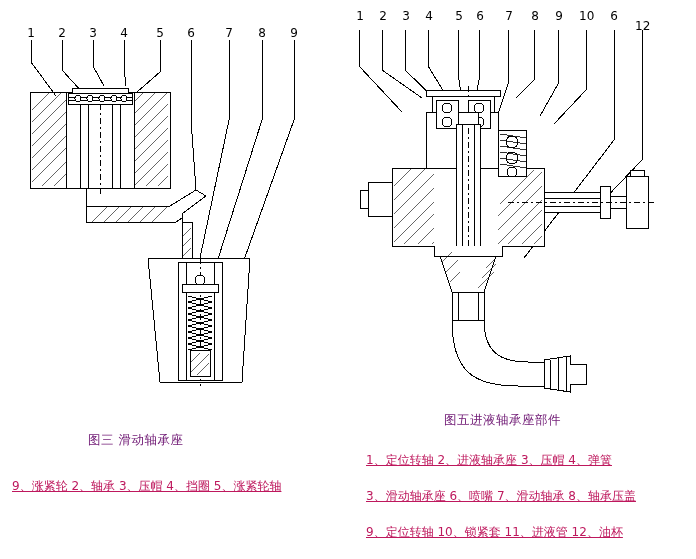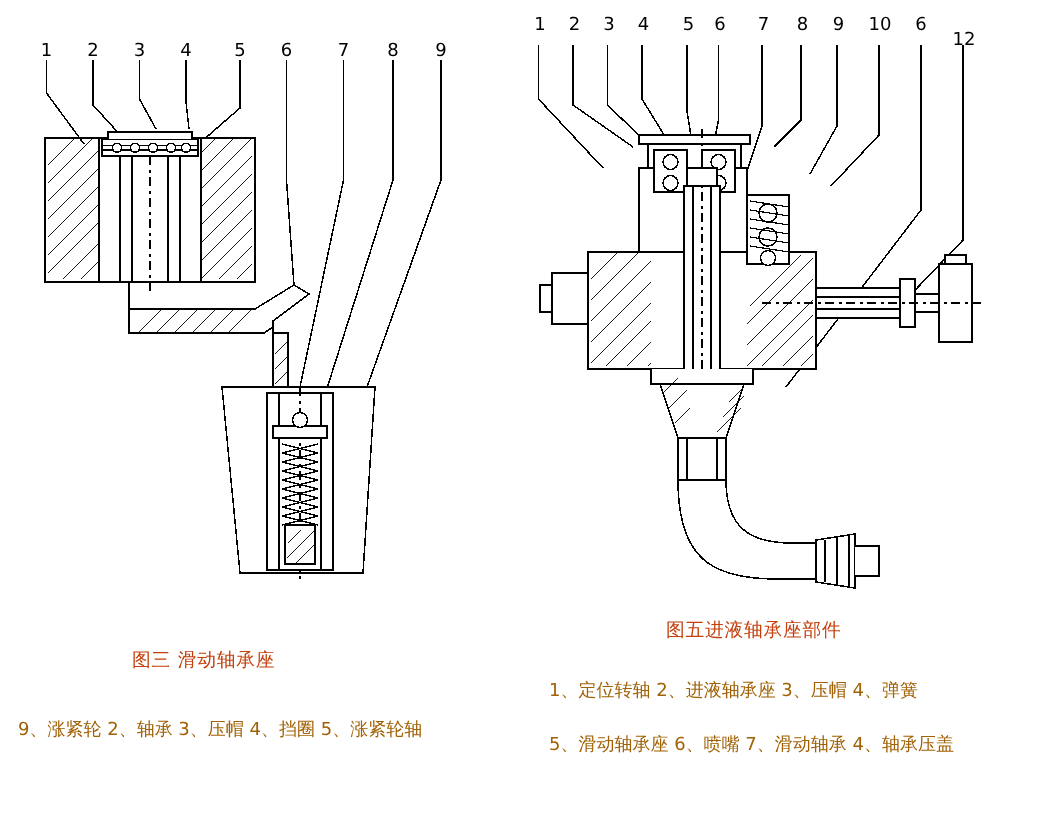--- a/index.html
+++ b/index.html
@@ -41,33 +41,34 @@
     font-family: "DejaVu Sans", "Liberation Sans", sans-serif;
     color: #000;
     text-align: center;
     width: 14px;
   }
 
   .caption {
     position: absolute;
     font-size: 12px;
     line-height: 16px;
-    color: #c2410c;
+    color: #701a75;
     white-space: nowrap;
   }
   .caption-title {
     font-size: 12.5px;
     letter-spacing: 0.5px;
   }
   .legend-line {
     position: absolute;
     font-size: 12px;
     line-height: 16px;
-    color: #a16207;
+    color: #be185d;
     white-space: nowrap;
+    text-decoration: underline;
   }
 </style>
 </head>
 <body>
 
 <div id="page">
 
   <div class="panel" id="panel-left">
 
     <svg class="svg-layer" width="348" height="440" viewBox="0 0 348 440">
@@ -294,16 +295,17 @@
     <div class="leader-num" style="left:154px; top:10px;">7</div>
     <div class="leader-num" style="left:180px; top:10px;">8</div>
     <div class="leader-num" style="left:204px; top:10px;">9</div>
     <div class="leader-num" style="left:231px; top:10px;">10</div>
     <div class="leader-num" style="left:259px; top:10px;">6</div>
     <div class="leader-num" style="left:287px; top:20px;">12</div>
 
     <div class="caption caption-title" style="left:96px; top:412px;">图五进液轴承座部件</div>
 
     <div class="legend-line" style="left:18px; top:452px;">1、定位转轴 2、进液轴承座 3、压帽 4、弹簧</div>
-    <div class="legend-line" style="left:18px; top:488px;">5、滑动轴承座 6、喷嘴 7、滑动轴承 4、轴承压盖</div>
+    <div class="legend-line" style="left:18px; top:488px;">3、滑动轴承座 6、喷嘴 7、滑动轴承 8、轴承压盖</div>
+    <div class="legend-line" style="left:18px; top:524px;">9、定位转轴 10、锁紧套 11、进液管 12、油杯</div>
   </div>
 
 </div>
 
 </body></html>

